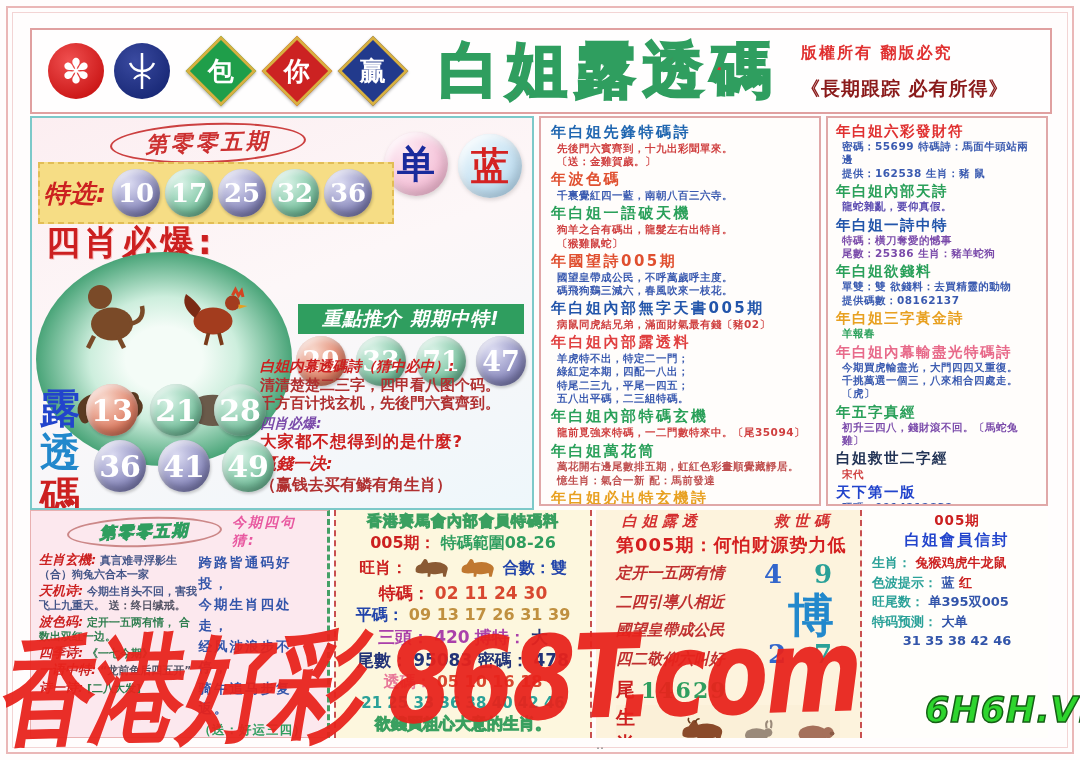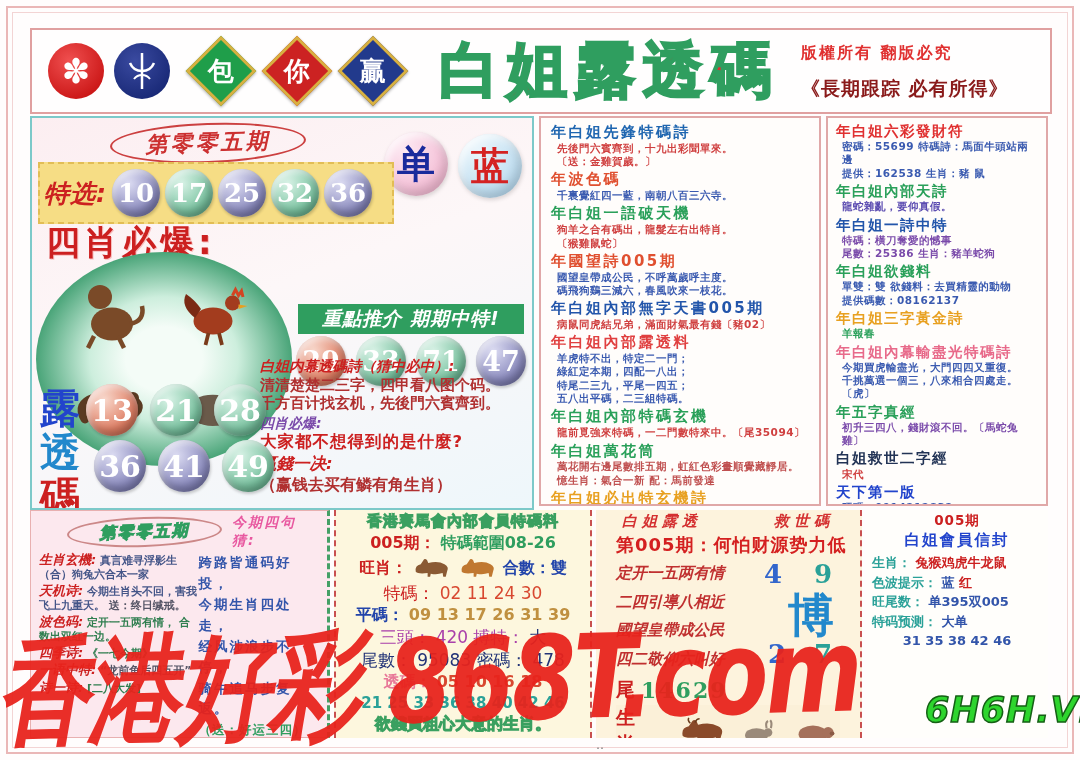--- a/index.html
+++ b/index.html
@@ -125,21 +125,21 @@
   .p1-qline{color:#3355aa;font-weight:800;font-size:13.5px;line-height:1.55;letter-spacing:2px;}
   .p1-qnote{color:#2f9e5f;font-weight:800;font-size:12.5px;margin-top:3px;letter-spacing:1px;}
 
   .p2{width:258px;background:#fdf7de;border-left:2px dashed #c85050;border-right:2px dashed #c85050;
       box-sizing:border-box;padding:2px 6px;text-align:center;overflow:hidden;}
   .p2-head{font-weight:800;font-size:15px;letter-spacing:1px;color:#fdf7de;-webkit-text-stroke:1px #3aa060;}
   .p2 .ln{line-height:1.22;margin-top:2px;white-space:nowrap;}
   .c-red{color:#cc2020;}.c-green{color:#2f9e5f;}.c-blue{color:#2244aa;}.c-navy{color:#223377;}
   .c-org{color:#d84830;}.c-tan{color:#c09040;}.c-mag{color:#aa40aa;}.c-pink{color:#e87898;}.c-teal{color:#2aa198;}
   .f16{font-size:16px;font-weight:800;}
-  .f17{font-size:17px;font-weight:400;text-align:center;}
+  .f17{font-size:17px;font-weight:700;text-align:center;}
   .f15{font-size:15px;font-weight:800;}
   .p2-hollow{color:#fdf7de;-webkit-text-stroke:1px #3aa060;font-weight:800;font-size:16px;}
   .beast{display:inline-block;vertical-align:middle;}
 
   .p3{width:266px;background:#fdf3dd;border-right:2px dashed #c85050;box-sizing:border-box;
       padding:2px 20px;position:relative;overflow:hidden;}
   .p3-head{display:flex;justify-content:space-between;padding:0 6px;}
   .p3-head span{color:#d43030;font-weight:700;font-style:italic;font-size:15px;letter-spacing:5px;}
   .p3-title{color:#d42020;font-weight:700;font-size:18px;letter-spacing:1px;margin-top:2px;white-space:nowrap;}
   .p3-body{display:flex;margin-top:2px;}

